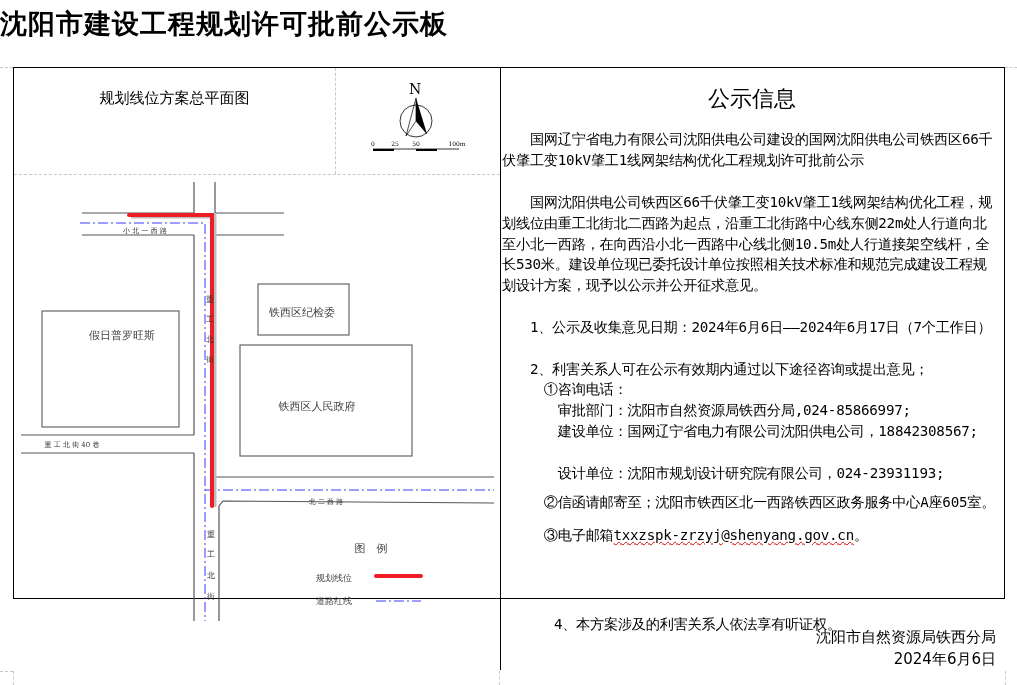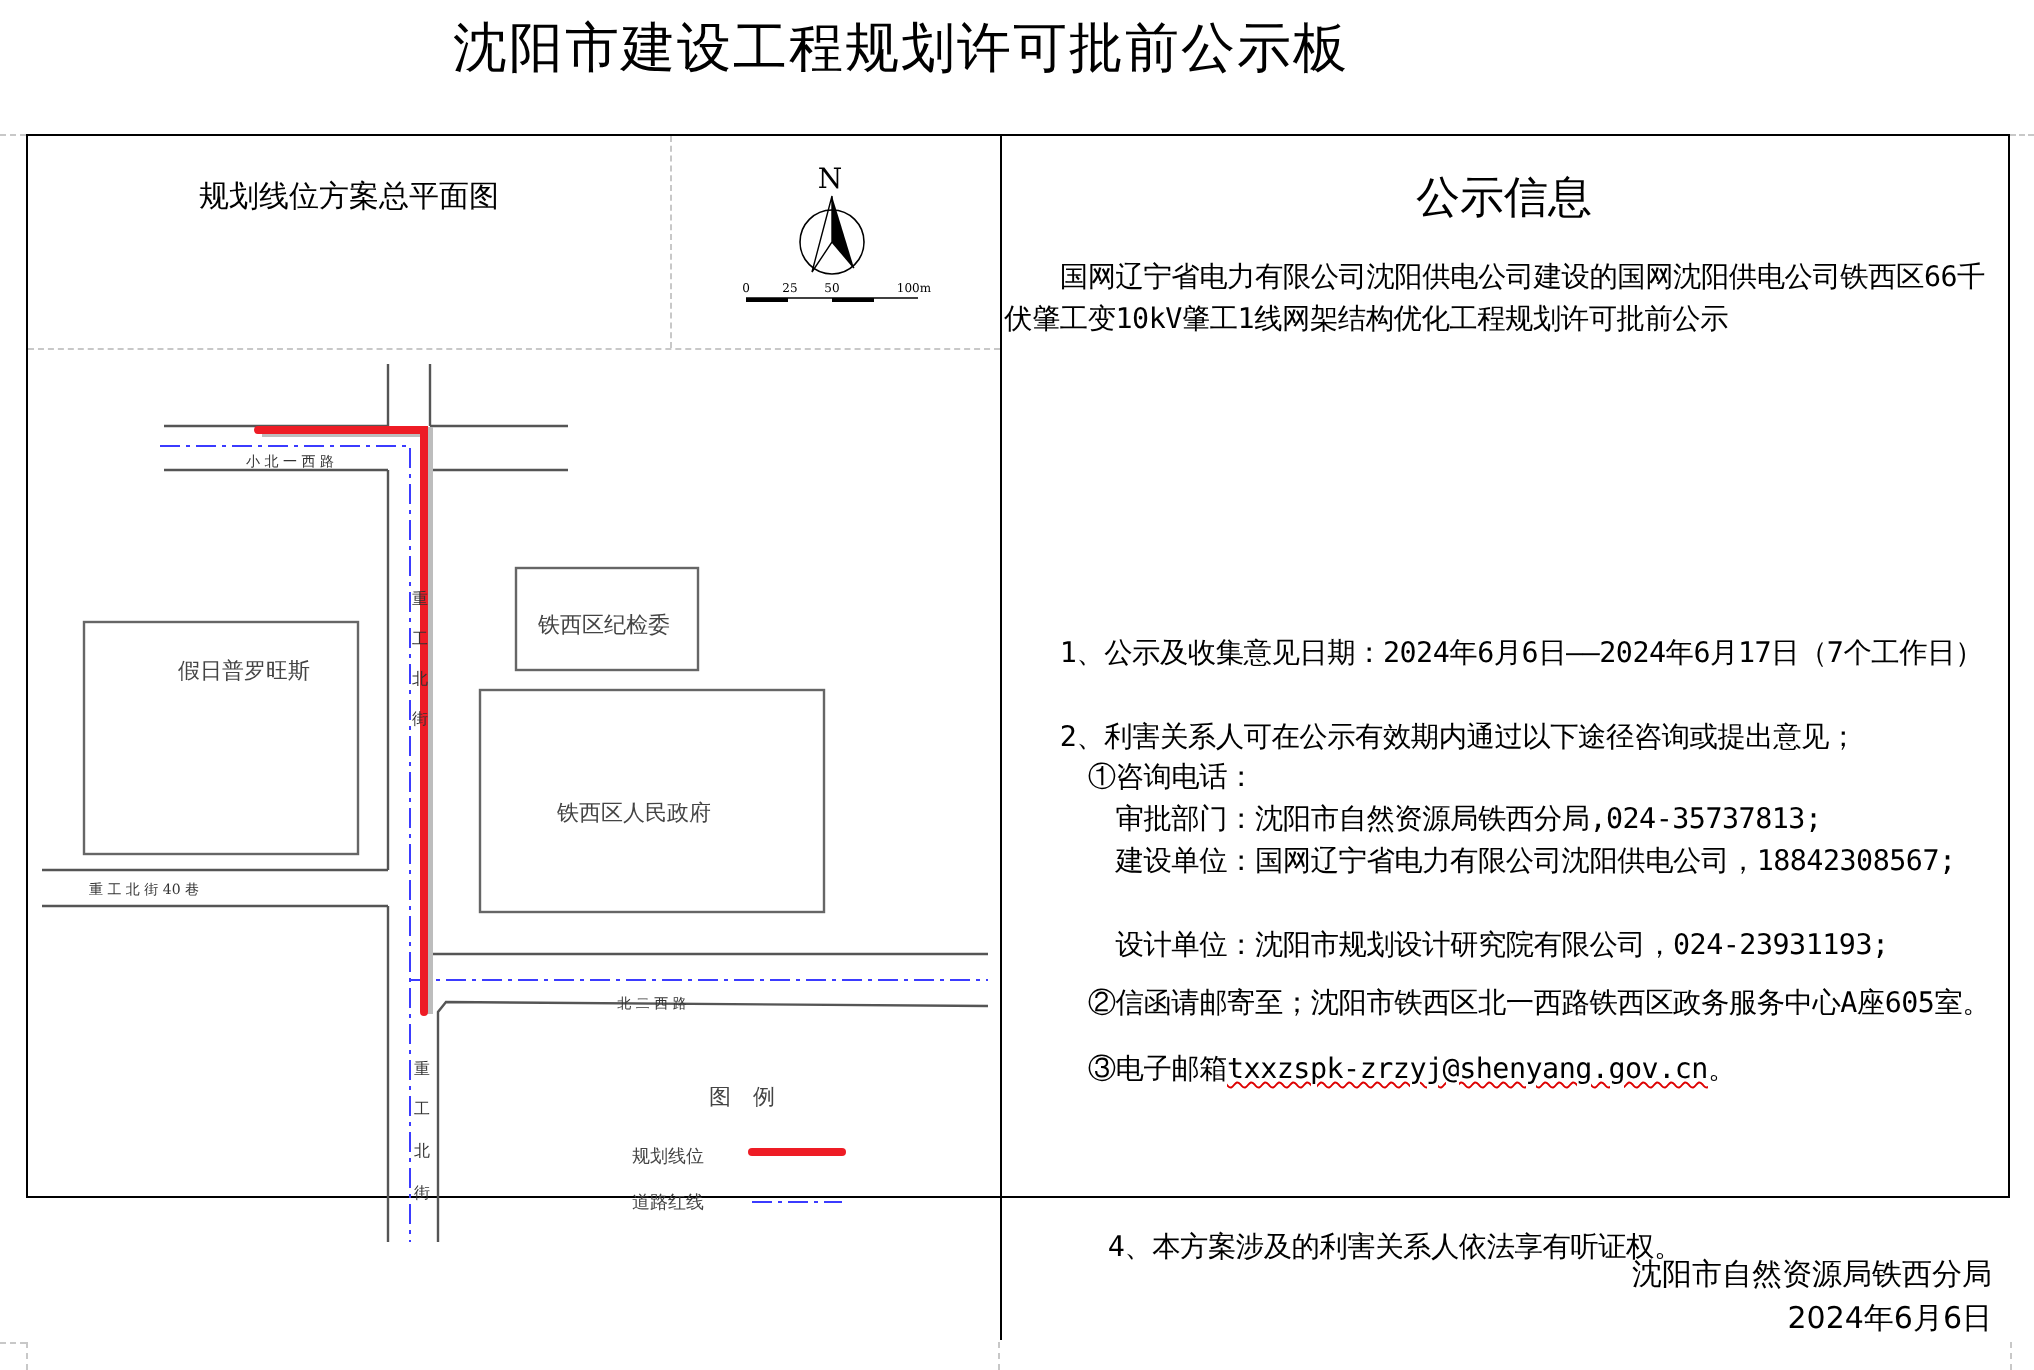--- a/index.html
+++ b/index.html
@@ -1,19 +1,19 @@
 <!DOCTYPE html>
 <html><head>
 <meta charset="utf-8">
 <style>
   html, body { margin:0; padding:0; background:#ffffff; }
   body { width:1017px; height:685px; position:relative; overflow:hidden;
          font-family:"DejaVu Serif", "Liberation Serif", serif; color:#000; }
-  .page-title { position:absolute; left:0; top:6px; width:901px; text-align:center;
-                font-size:27px; letter-spacing:1px; font-family:"DejaVu Sans", sans-serif; font-weight:normal; }
+  .page-title { position:absolute; left:0; top:6px; width:901px; text-align:left;
+                font-size:27px; letter-spacing:1px; font-family:"DejaVu Sans", sans-serif; font-weight:bold; }
   .board { position:absolute; left:13px; top:67px; width:992px; height:532px;
            border:1px solid #000; box-sizing:border-box; }
   .guide-h { position:absolute; border-top:1px dashed #c8c8c8; height:0; }
   .guide-v { position:absolute; border-left:1px dashed #c8c8c8; width:0; }
   .col-divider { position:absolute; left:486px; top:0; width:1px; height:602px; background:#000; }
   .cell-divider-v { position:absolute; left:321px; top:0; height:106px; border-left:1px dashed #c8c8c8; }
   .cell-divider-h { position:absolute; left:0; top:106px; width:486px; border-top:1px dashed #c8c8c8; }
   .map-title { position:absolute; left:0; top:21px; width:321px; text-align:center;
                font-size:15px; font-family:"DejaVu Sans", sans-serif; }
   .compass { position:absolute; left:347px; top:8px; width:110px; height:80px; }
@@ -123,24 +123,25 @@
         <line x1="375" y1="575" x2="420" y2="575" stroke="#ee1c25" stroke-width="4" stroke-linecap="round"></line>
         <text x="333" y="603" font-size="9" text-anchor="middle" fill="#444">道路红线</text>
         <line x1="375" y1="600" x2="420" y2="600" stroke="#3b3bff" stroke-width="1" stroke-dasharray="10,3,2,3"></line>
       </g>
     </g>
   </svg>
 
   <div class="info">
     <div class="info-title">公示信息</div>
     <div class="para" style="top:61px;">　　国网辽宁省电力有限公司沈阳供电公司建设的国网沈阳供电公司铁西区66千伏肇工变10kV肇工1线网架结构优化工程规划许可批前公示</div>
+    <div class="para" style="top:124px;">　　国网沈阳供电公司铁西区66千伏肇工变10kV肇工1线网架结构优化工程，规划线位由重工北街北二西路为起点，沿重工北街路中心线东侧22m处人行道向北至小北一西路，在向西沿小北一西路中心线北侧10.5m处人行道接架空线杆，全长530米。建设单位现已委托设计单位按照相关技术标准和规范完成建设工程规划设计方案，现予以公示并公开征求意见。</div>
     <div class="para" style="top:249px;">　　1、公示及收集意见日期：2024年6月6日——2024年6月17日（7个工作日）</div>
     <div class="para" style="top:291px;">　　2、利害关系人可在公示有效期内通过以下途径咨询或提出意见；</div>
     <div class="para" style="top:311px;">　　　①咨询电话：</div>
-    <div class="para" style="top:332px;">　　　　审批部门：沈阳市自然资源局铁西分局,024-35737813;</div>
+    <div class="para" style="top:332px;">　　　　审批部门：沈阳市自然资源局铁西分局,024-85866997;</div>
     <div class="para" style="top:353px;">　　　　建设单位：国网辽宁省电力有限公司沈阳供电公司，18842308567;</div>
     <div class="para" style="top:395px;">　　　　设计单位：沈阳市规划设计研究院有限公司，024-23931193;</div>
     <div class="para" style="top:424px;">　　　②信函请邮寄至；沈阳市铁西区北一西路铁西区政务服务中心A座605室。</div>
     <div class="para" style="top:457px;"><span>　　　③电子邮箱</span><span class="email">txxzspk-zrzyj@shenyang.gov.cn</span><span>。</span></div>
     <div class="para" style="top:546px;margin-left:24px;">　　4、本方案涉及的利害关系人依法享有听证权。</div>
     <div class="sig" style="top:560px;">沈阳市自然资源局铁西分局</div>
     <div class="sig" style="top:582px;">2024年6月6日</div>
   </div>
 </div>
 

